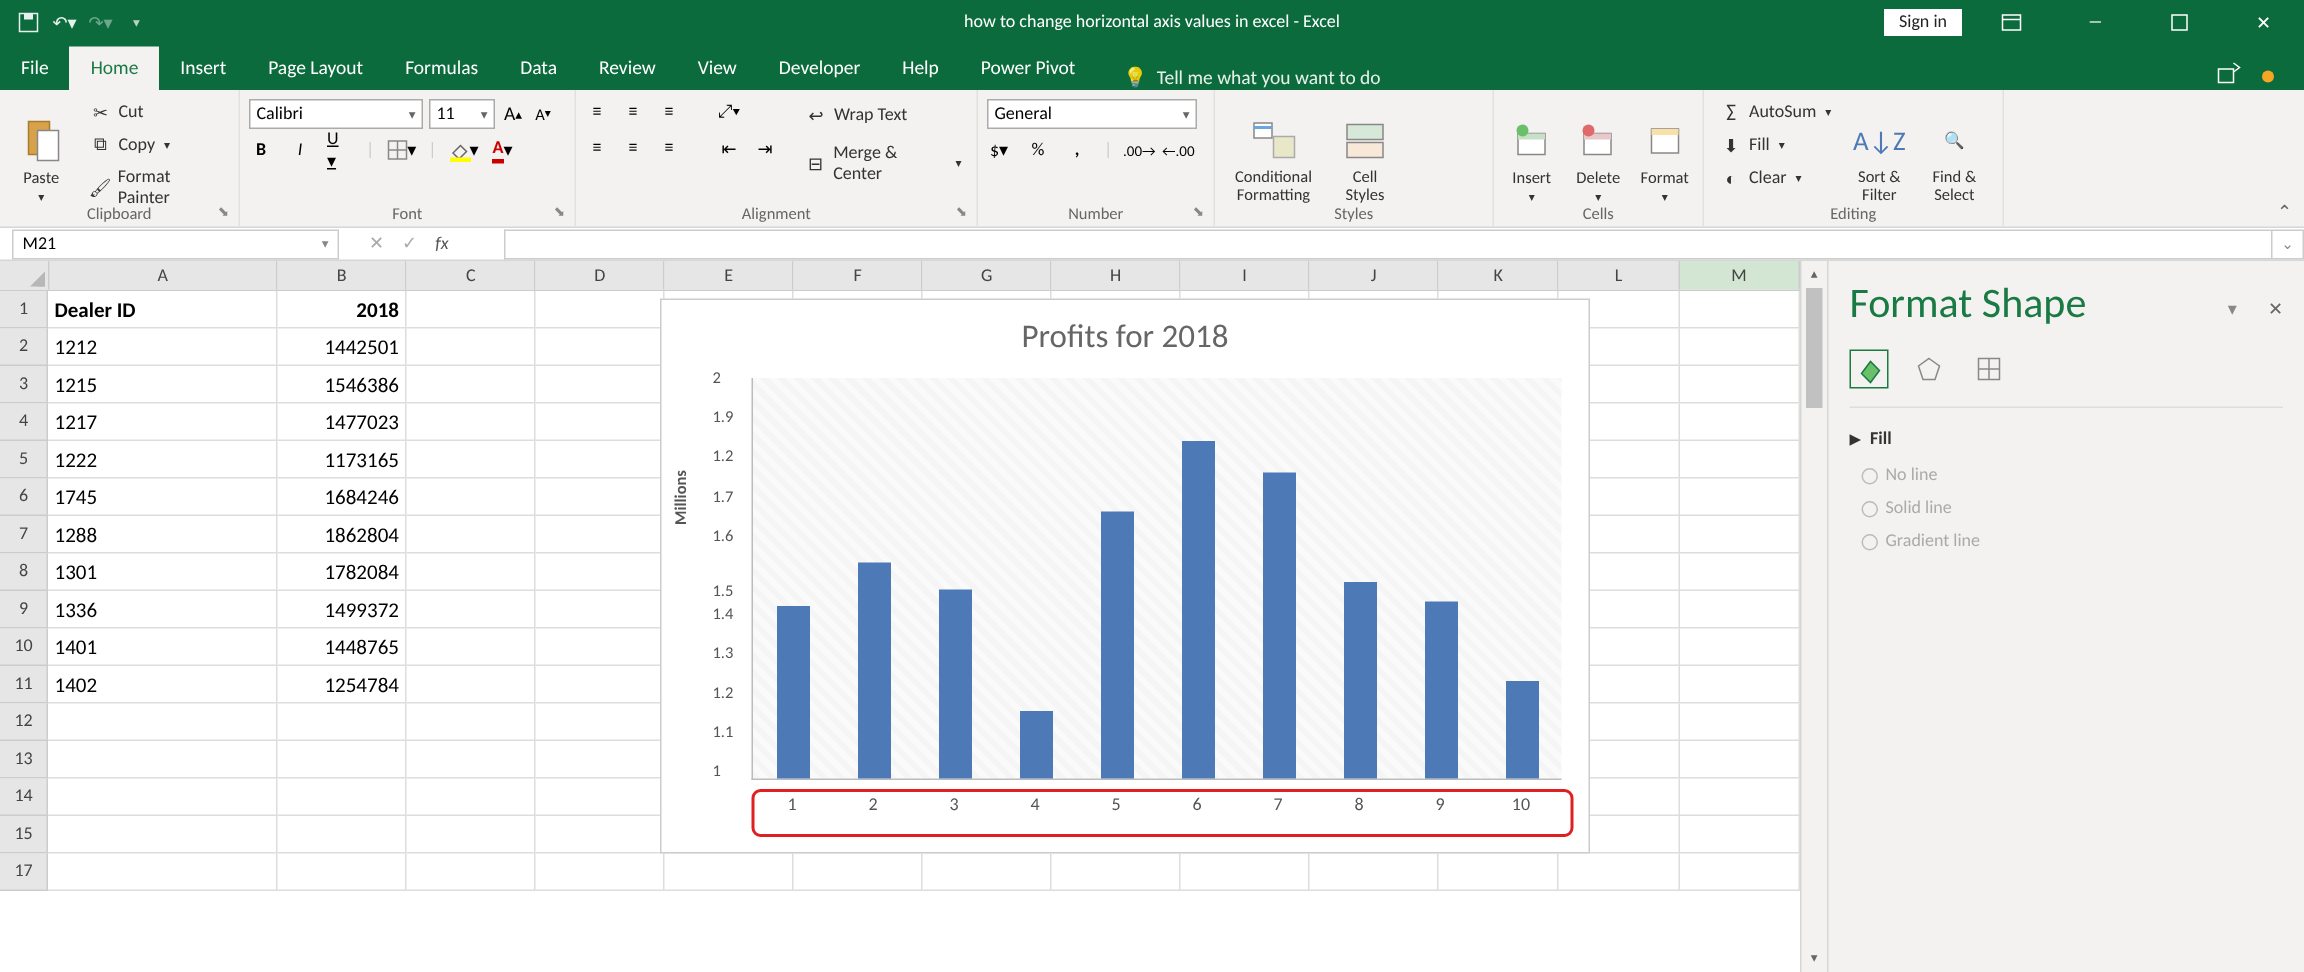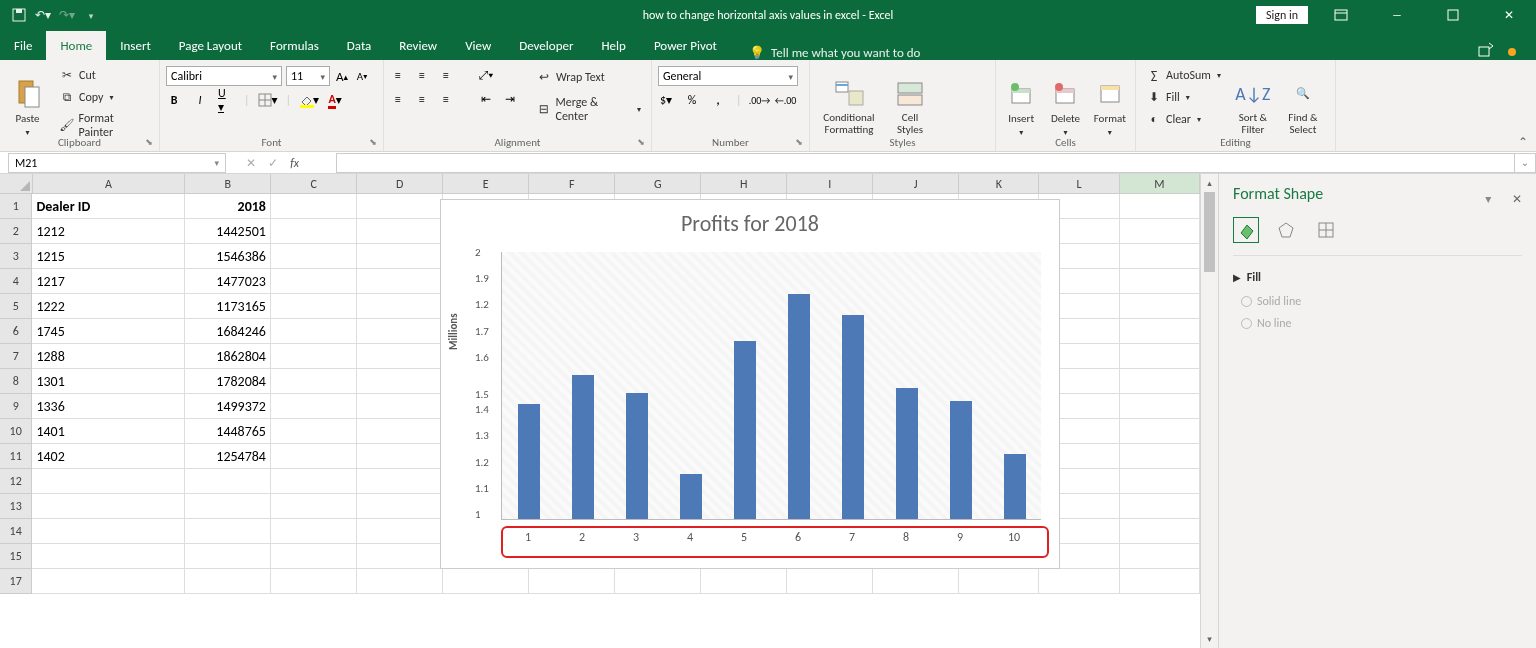--- a/index.html
+++ b/index.html
@@ -56,21 +56,21 @@
 .vscroll .thumb{height:80px;background:#c1c1c1;margin:0 3px}
 .chart{position:absolute;left:440px;top:25px;width:620px;height:370px;background:#fff;border:1px solid #ccc}
 .chart-title{text-align:center;font-size:22px;color:#666;padding:10px 0 4px}
 .plot{position:absolute;left:60px;top:52px;right:18px;bottom:48px;background:repeating-linear-gradient(45deg,#f5f5f5 0 4px,#fafafa 4px 8px);border-left:1px solid #bbb;border-bottom:1px solid #bbb}
 .ylab{position:absolute;left:34px;font-size:11px;color:#555;transform:translateY(-50%)}
 .xlab{position:absolute;bottom:24px;font-size:12px;color:#555;transform:translateX(-50%)}
 .bar{position:absolute;bottom:0;width:22px;background:#4e79b7}
 .ytitle{position:absolute;left:6px;top:150px;transform:rotate(-90deg);transform-origin:left top;font-size:11px;color:#555;font-weight:700}
 .xaxis-box{position:absolute;left:60px;right:10px;bottom:10px;height:32px;border:2px solid #e02020;border-radius:6px}
 .pane{width:318px;border-left:1px solid #d6d6d6;background:#f3f2f1;display:flex;flex-direction:column;padding:10px 14px}
-.pane-title{color:#1a7a44;font-size:16px;margin-bottom:10px}
+.pane-title{color:#1a7a44;font-size:28px;margin-bottom:10px}
 .pane-header{display:flex;justify-content:space-between;align-items:center}
 .pane-icons{display:flex;gap:14px;padding:4px 0 12px;border-bottom:1px solid #ddd;margin-bottom:8px}
 .pane-icons .pic{width:26px;height:26px;border:1px solid transparent;display:flex;align-items:center;justify-content:center}
 .pane-icons .pic.active{border-color:#1a7a44}
 .section{padding:6px 0;font-size:12px;color:#333}
 .section .caret{font-size:10px;margin-right:6px}
 .radio{padding:4px 0 4px 24px;font-size:12px;color:#aaa;position:relative}
 .radio::before{content:"";position:absolute;left:8px;top:6px;width:9px;height:9px;border:1px solid #bbb;border-radius:50%}
 svg{overflow:visible}
 </style>
@@ -714,16 +714,17 @@
         </div>
       <div class="pic">
           <svg width="18" height="18">
             <rect x="2" y="2" width="14" height="14" fill="none" stroke="#888"></rect>
             <line x1="2" y1="9" x2="16" y2="9" stroke="#888"></line>
             <line x1="9" y1="2" x2="9" y2="16" stroke="#888"></line>
           </svg>
         </div>
     </div>
     <div class="section"><span class="caret">▶</span><b>Fill</b></div>
+    <div class="radio">No line</div>
     <div class="radio">Solid line</div>
-    <div class="radio">No line</div>
+    <div class="radio">Gradient line</div>
   </div>
 </div>
 
 </body></html>

